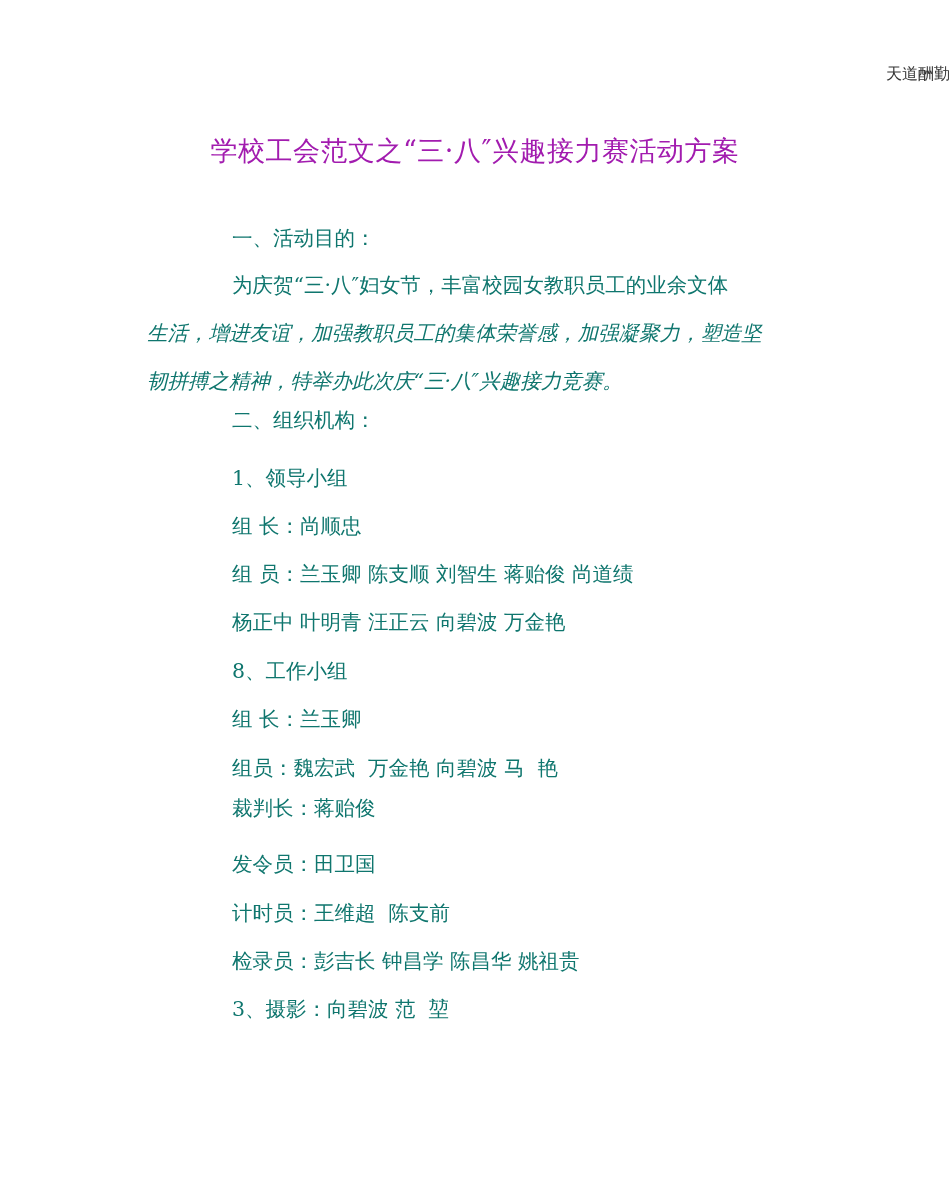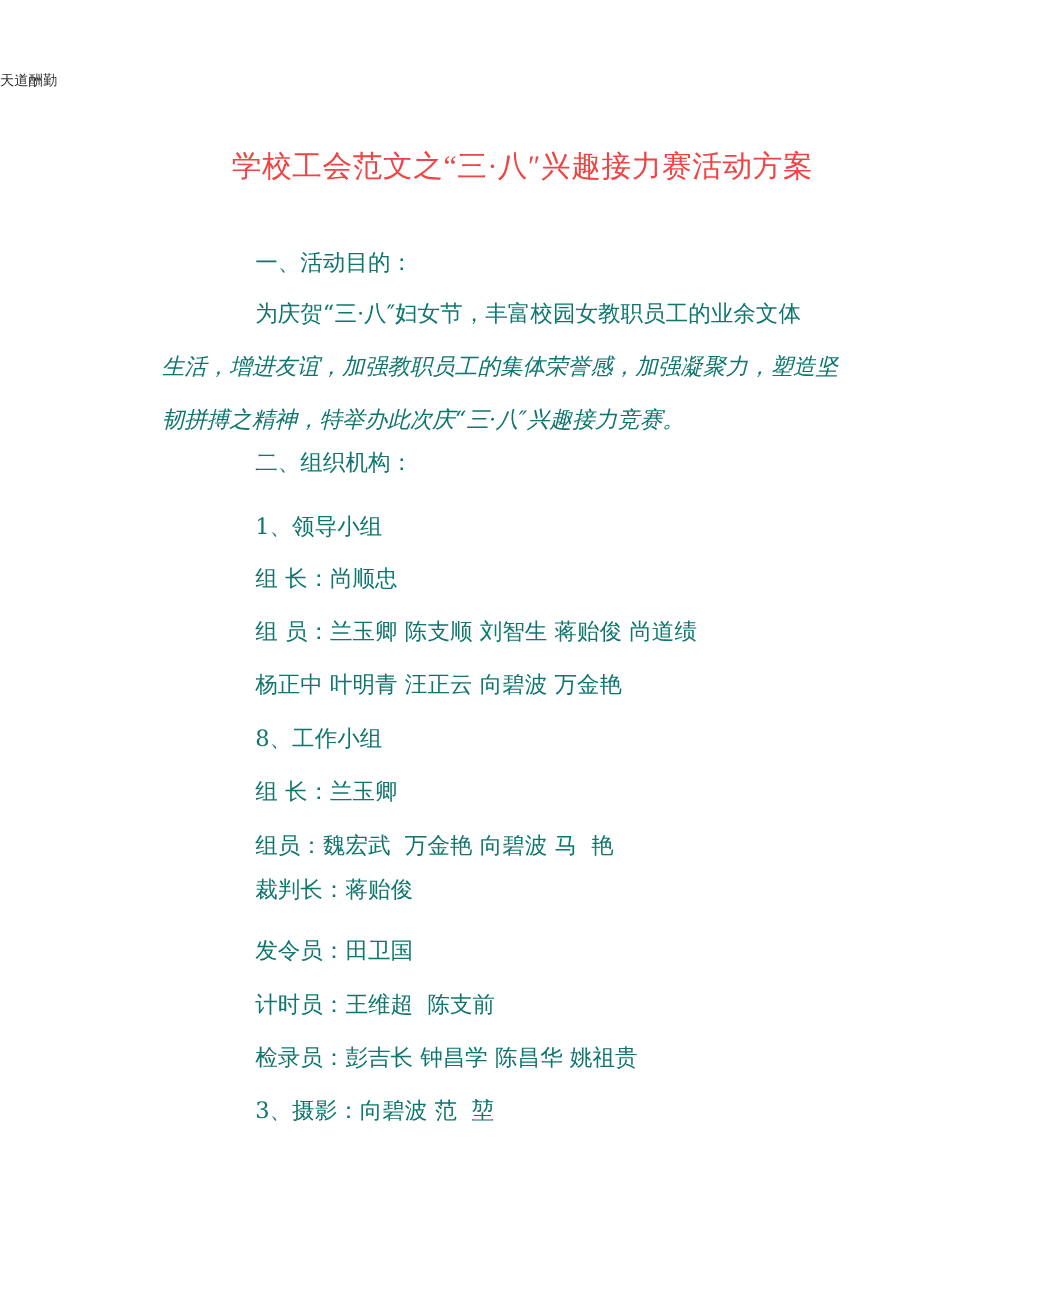--- a/index.html
+++ b/index.html
@@ -13,34 +13,33 @@
     position: relative;
     overflow: hidden;
     font-family: "DejaVu Serif", "Liberation Serif", serif;
     color: #000000;
   }
   .header-text {
     position: absolute;
     top: 64px;
     left: 0;
     width: 950px;
-    text-align: left;
-    font-size: 13px;
+    text-align: right;
+    font-size: 16px;
     color: #333333;
   }
   .title {
     position: absolute;
     top: 133px;
     left: 0;
     width: 950px;
     text-align: center;
     font-size: 27px;
     letter-spacing: 0.5px;
-    color: #ef4444;
-    font-family: Liberation Serif, serif;
+    color: #a21caf;
   }
   .line {
     position: absolute;
     font-size: 20.5px;
     white-space: pre;
     color: #0f766e;
     line-height: 24px;
   }
   .indent { left: 232px; }
   .flush { left: 147px; font-style: italic; }

